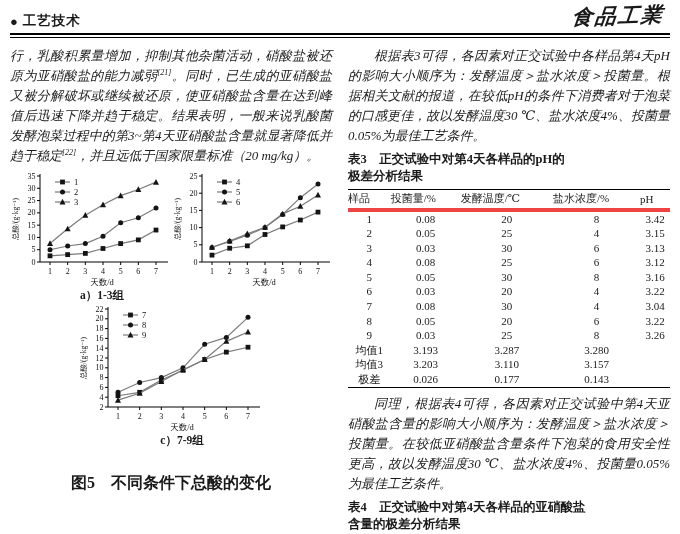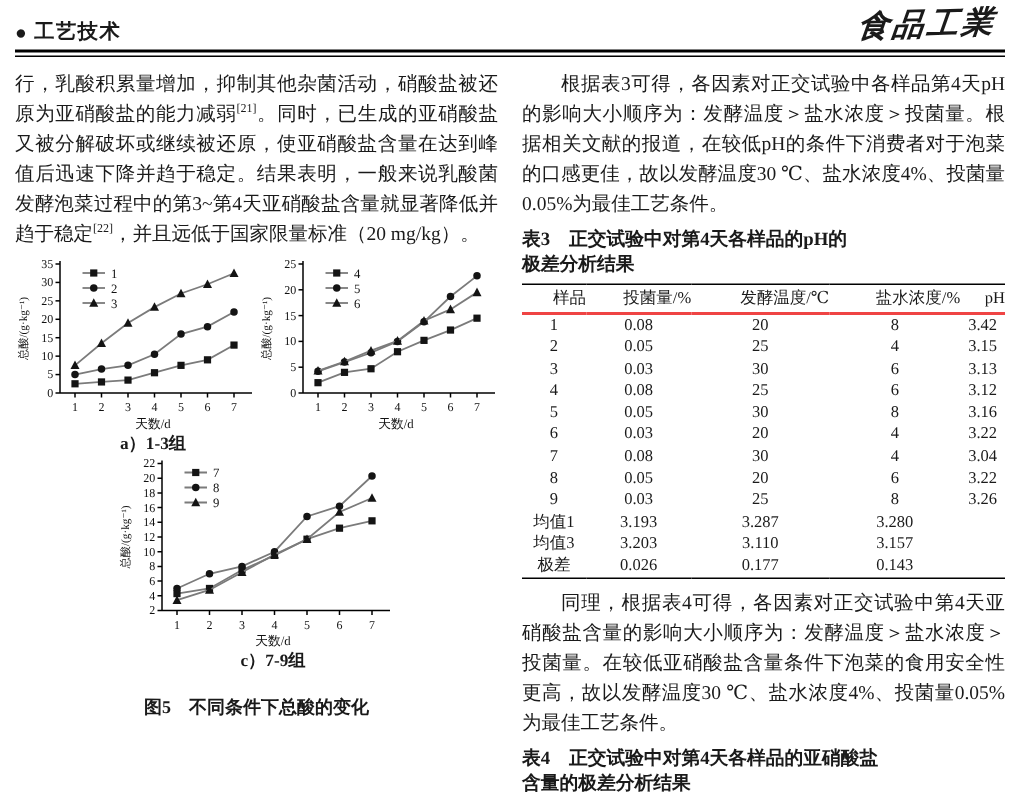--- a/index.html
+++ b/index.html
@@ -23,36 +23,37 @@
     transform:skewX(-8deg) rotate(-2deg);
     letter-spacing:2px;margin-right:6px;
   }
   .double-rule{margin-top:3px;height:2px;border-top:2px solid #000;border-bottom:1px solid #000;}
   
   .columns{display:flex;gap:16px;margin-top:8px;}
   .col{flex:1 1 0;min-width:0;}
   .body-text{
     margin:0;font-size:13px;line-height:20px;text-align:justify;
     text-justify:inter-character;
+    font-style:italic;
   }
   .body-text sup{font-size:8px;line-height:0;}
   .indent{text-indent:2em;}
   
   .figure{margin-top:4px;}
   .chart-row{display:flex;justify-content:space-between;}
   .chart-row.center{justify-content:center;}
   .chart-block{display:flex;flex-direction:column;align-items:stretch;}
   .chart-block svg{display:block;}
   svg text{font-family:"Liberation Serif","DejaVu Serif",serif;fill:#111;}
   .sub-caption{font-size:11.5px;text-align:center;padding-left:22px;margin-top:0px;font-weight:bold;}
-  .figure-caption{font-weight:bold;font-size:12px;text-align:center;margin-top:15px;}
+  .figure-caption{font-weight:bold;font-size:16px;text-align:center;margin-top:25px;}
   
   .table-title{font-weight:bold;font-size:12.5px;line-height:17px;margin:5px 0 4px 0;}
   table.data-table{width:100%;border-collapse:collapse;border-top:1.5px solid #000;border-bottom:1.5px solid #000;margin:0 0 2px 0;}
-  table.data-table th{font-weight:normal;border-bottom:2px solid #ef4444;font-size:11px;padding:1px 0 2px 0;text-align:right;}
+  table.data-table th{font-weight:normal;border-bottom:4px solid #ef4444;font-size:11px;padding:1px 0 2px 0;text-align:left;}
   table.data-table td{font-size:11px;text-align:center;padding:0.5px 0;height:13.6px;line-height:13.6px;}
   .para2{margin-top:6px;}
 </style>
 </head>
 <body>
 
 <div class="page">
 
   <header class="page-header">
     <div class="section-label">

